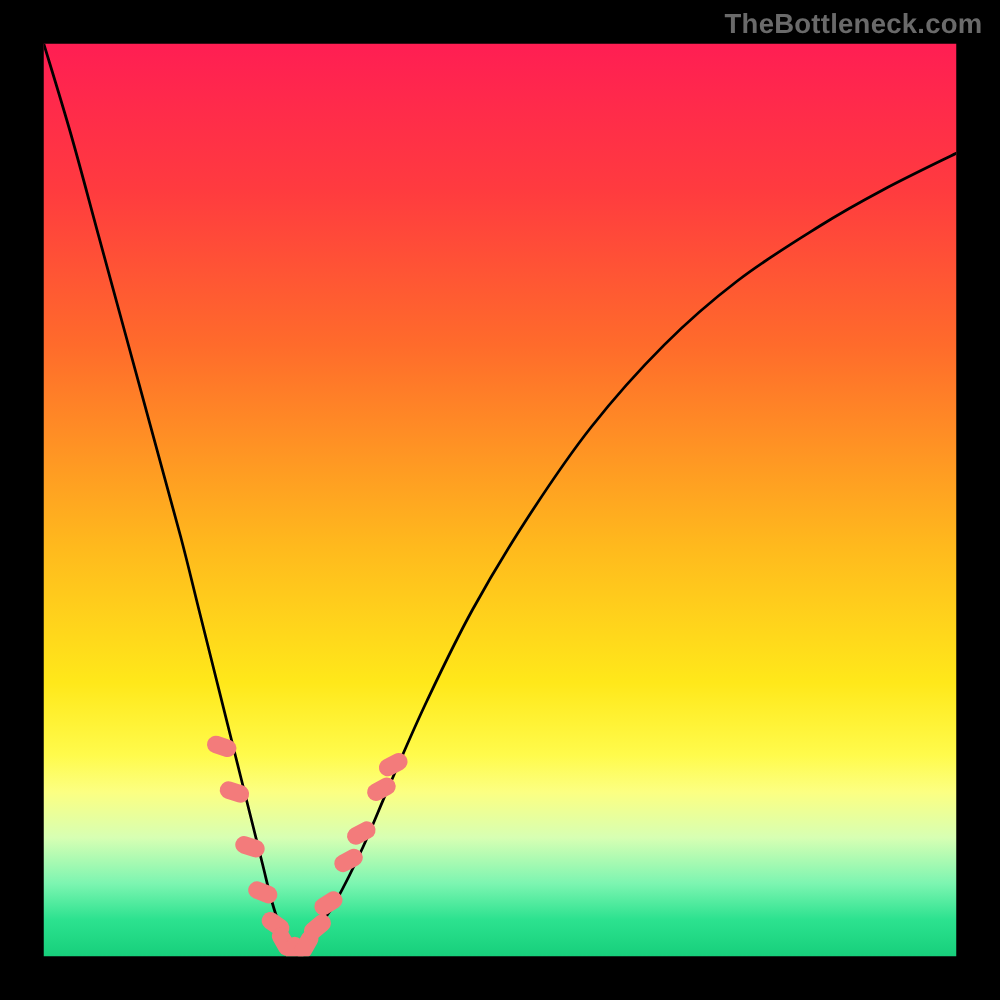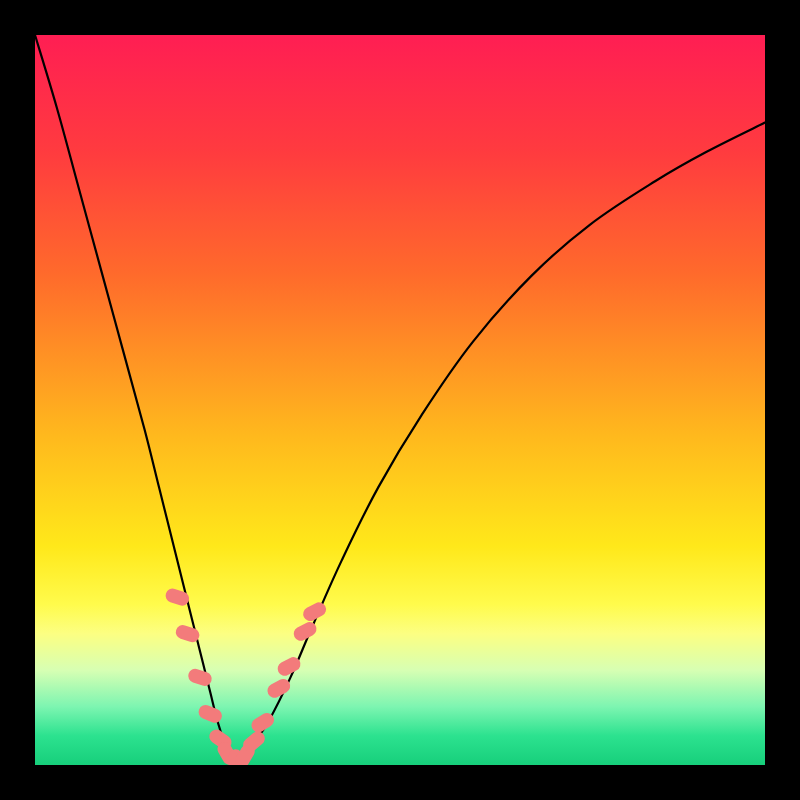--- a/index.html
+++ b/index.html
@@ -72,13 +72,14 @@
           <rect x="-7" y="-12" width="14" height="24" rx="7" fill="#f37b7b" transform="translate(210.24000000000004,720.51) rotate(30)"></rect>
           <rect x="-7" y="-12" width="14" height="24" rx="7" fill="#f37b7b" transform="translate(219,706.64) rotate(50)"></rect>
           <rect x="-7" y="-12" width="14" height="24" rx="7" fill="#f37b7b" transform="translate(227.76,687.66) rotate(58)"></rect>
           <rect x="-7" y="-12" width="14" height="24" rx="7" fill="#f37b7b" transform="translate(243.81999999999996,653.35) rotate(62)"></rect>
           <rect x="-7" y="-12" width="14" height="24" rx="7" fill="#f37b7b" transform="translate(254.04,631.45) rotate(62)"></rect>
           <rect x="-7" y="-12" width="14" height="24" rx="7" fill="#f37b7b" transform="translate(270.1,596.41) rotate(62)"></rect>
           <rect x="-7" y="-12" width="14" height="24" rx="7" fill="#f37b7b" transform="translate(279.59,576.7) rotate(62)"></rect>
         </g>
     </svg>
   </div>
+  <div class="watermark">TheBottleneck.com</div>
 </div>
 
 </body></html>

